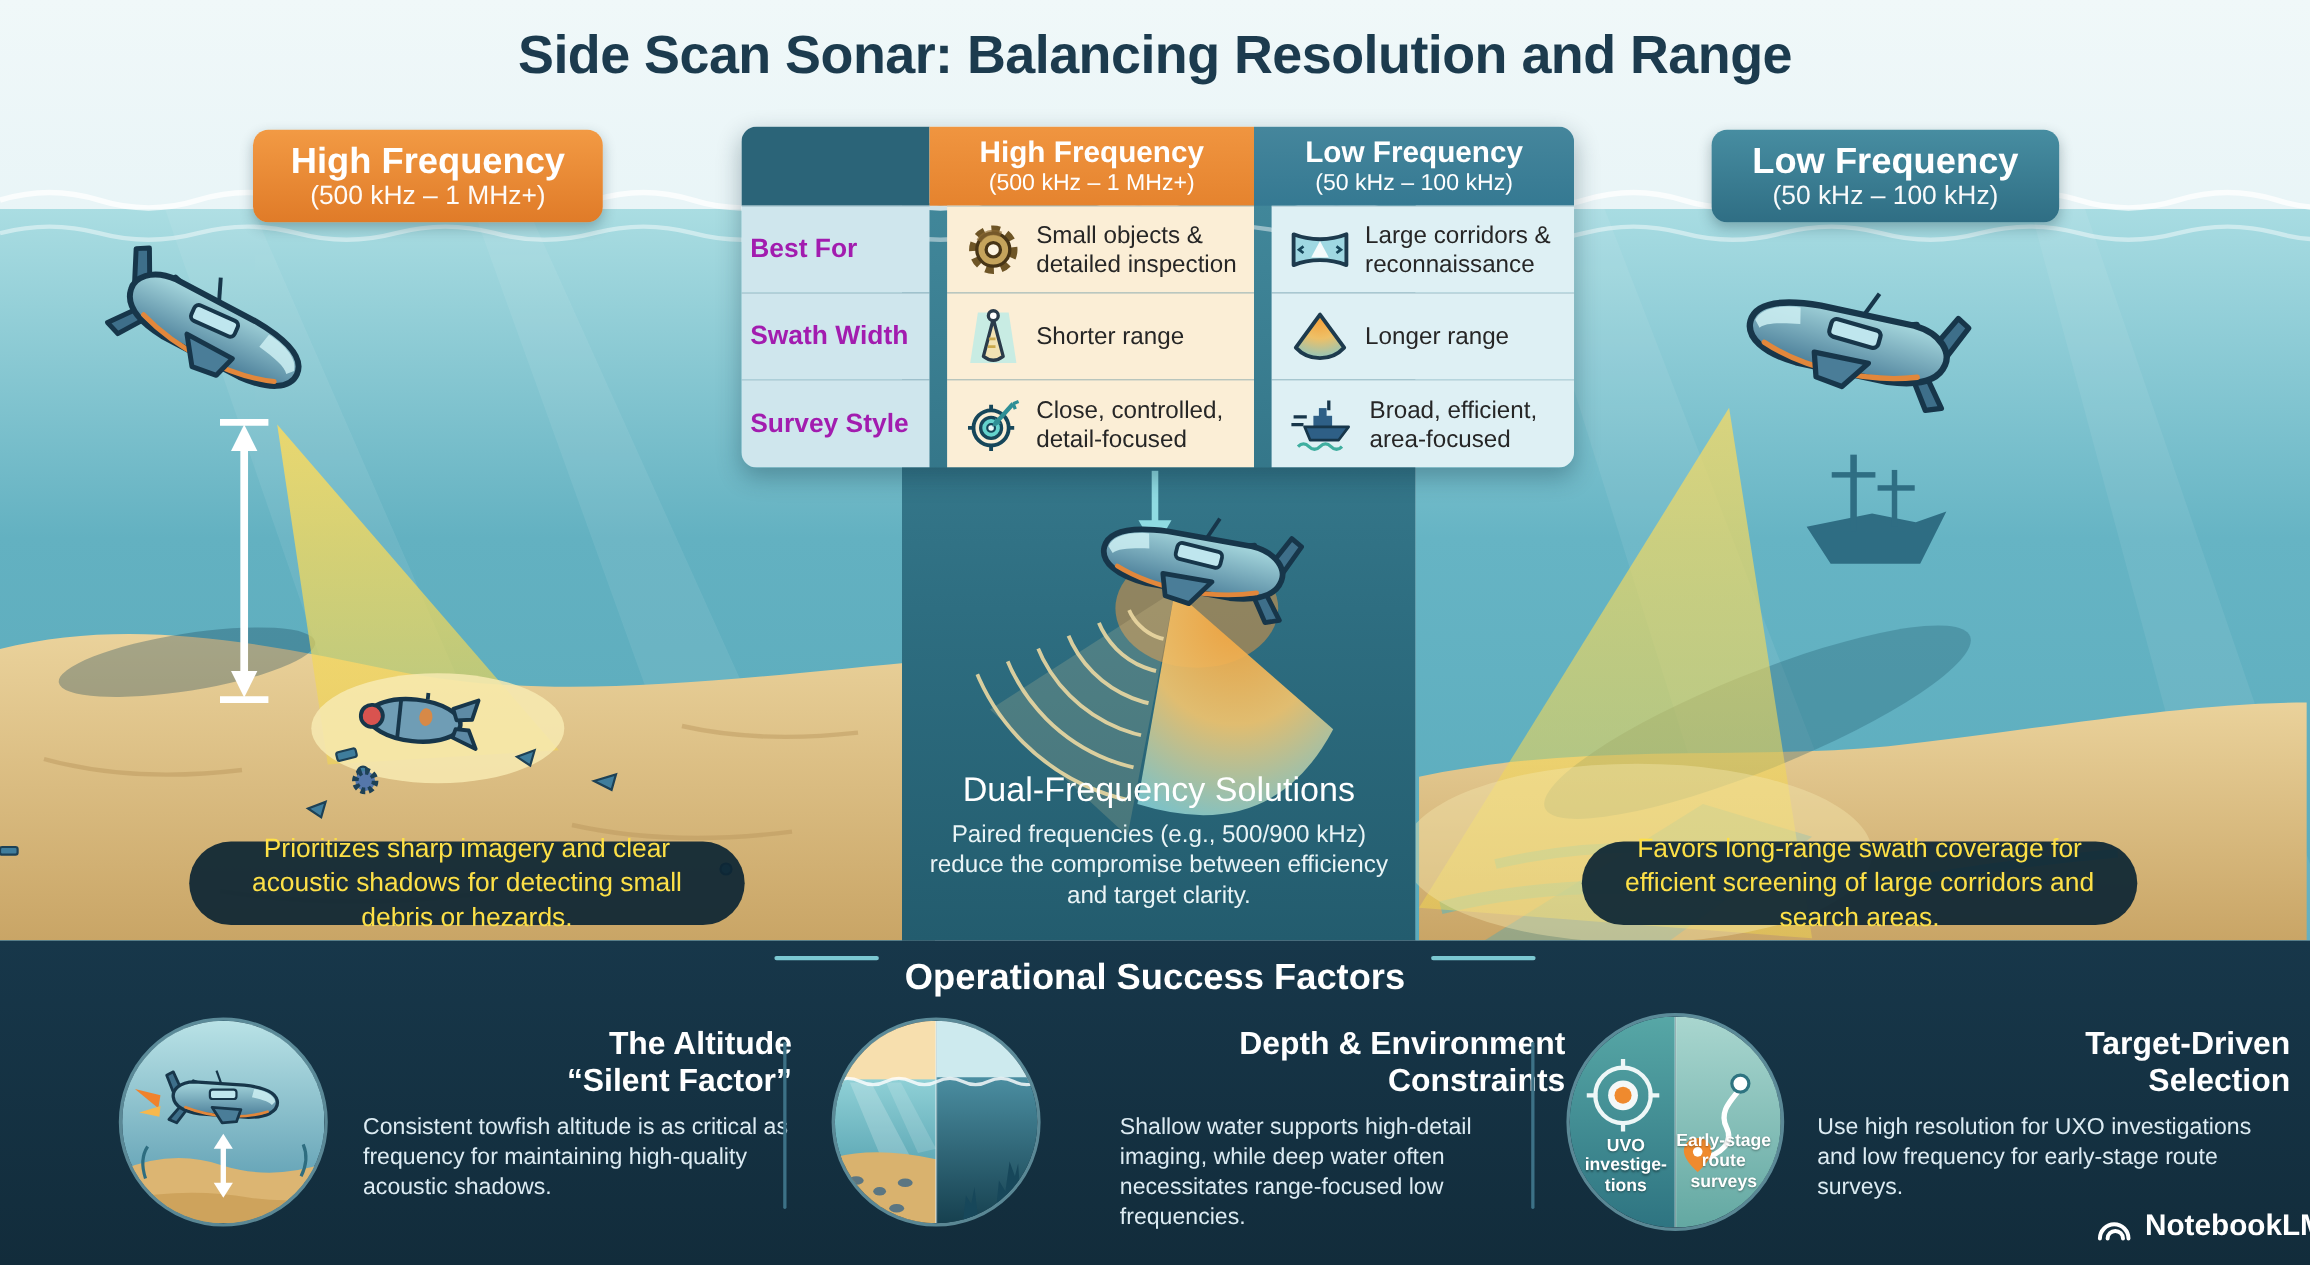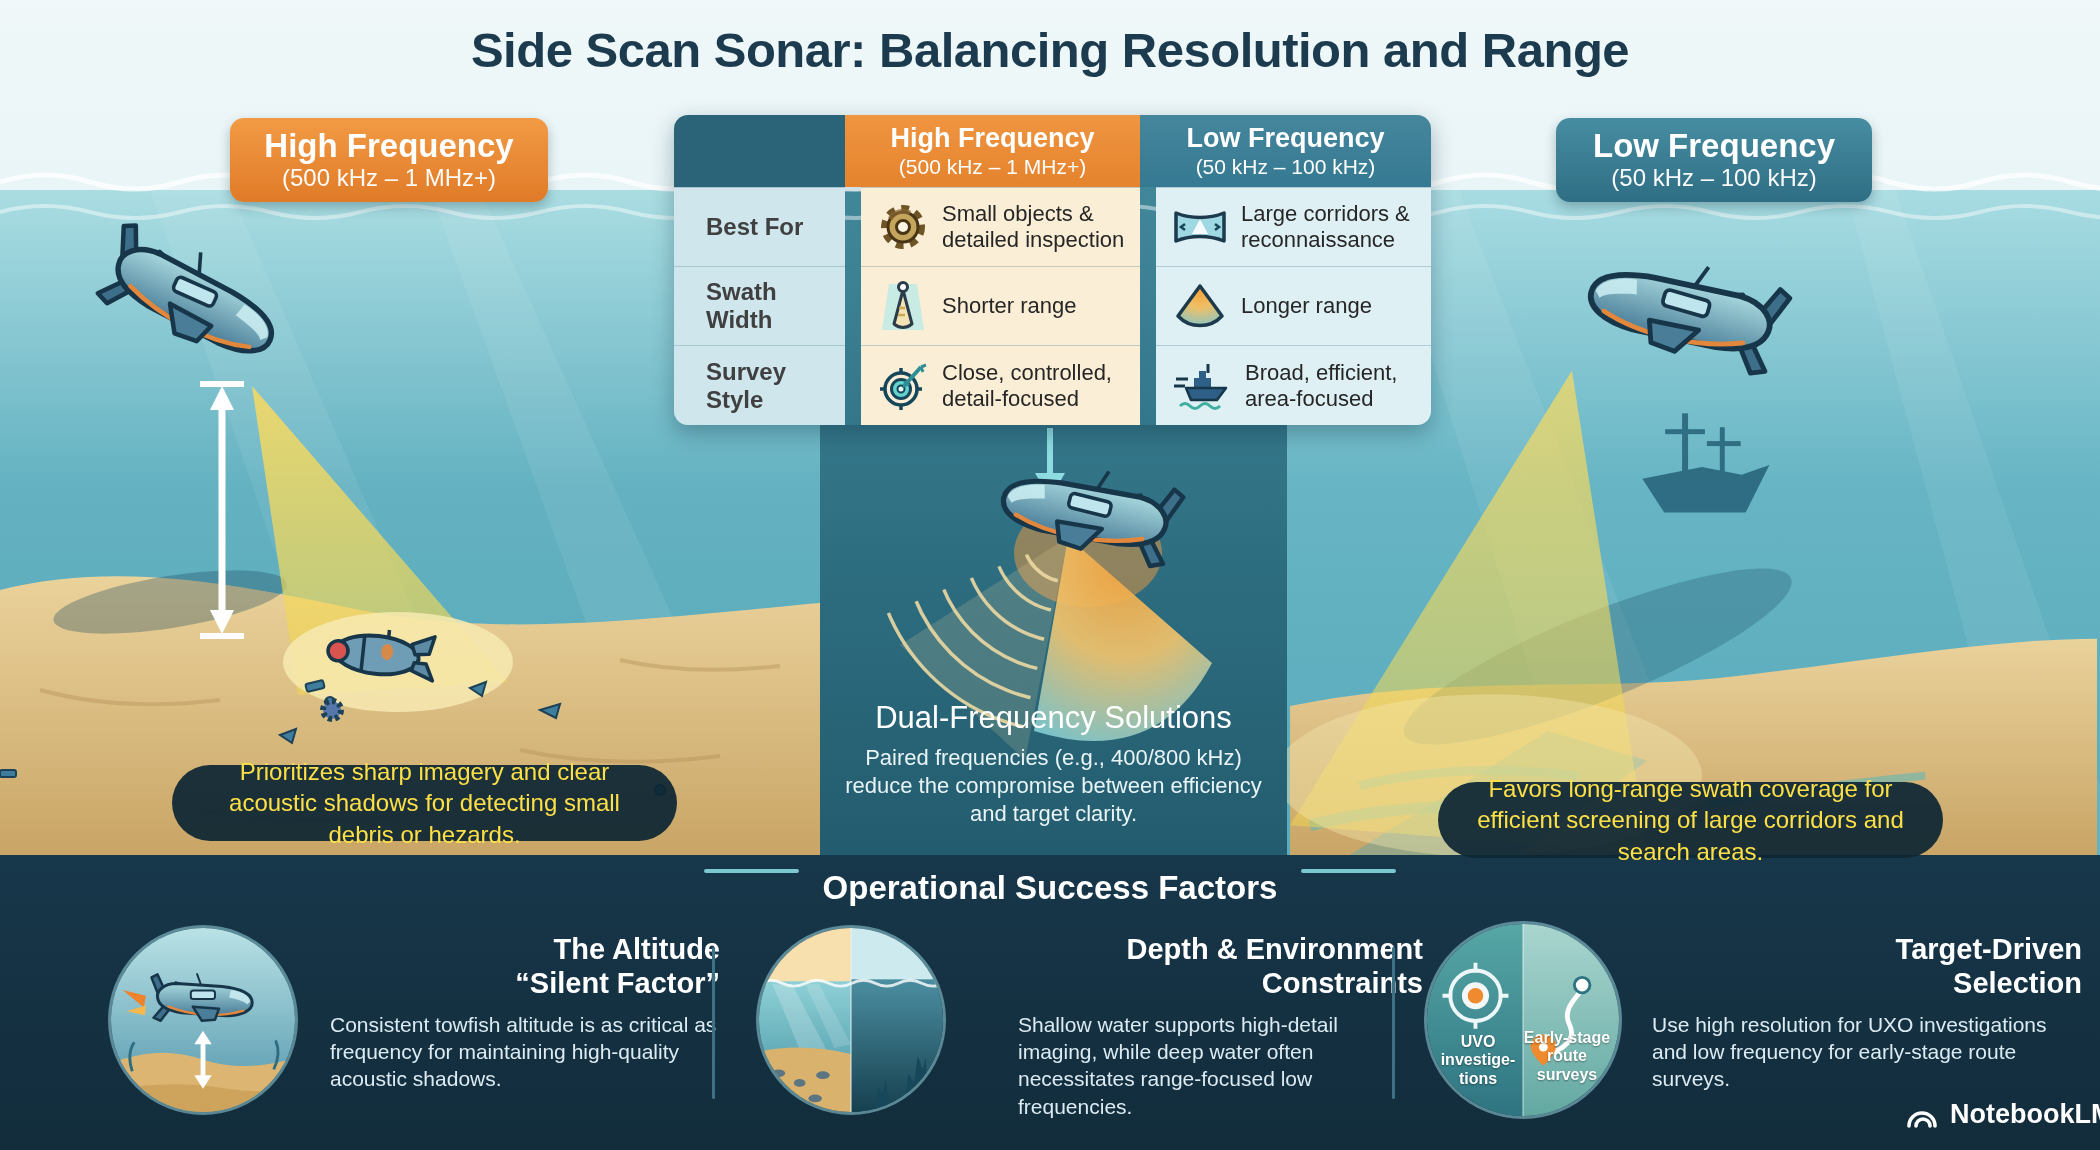--- a/index.html
+++ b/index.html
@@ -27,33 +27,33 @@
   
   .cmp-table{position:absolute;left:674px;top:115px;width:757px;z-index:6;border-radius:14px;
     overflow:hidden;box-shadow:0 8px 22px rgba(10,40,55,.32);display:grid;
     grid-template-columns:171px 295px 291px;grid-template-rows:72px 79px 79px 80px;}
   .th{display:flex;flex-direction:column;justify-content:center;text-align:center;color:#fff;}
   .th-blank{background:#2b6478;}
   .th-high{background:linear-gradient(#f09540,#e5832e);}
   .th-low{background:linear-gradient(#45869c,#357992);}
   .th-title{font-size:27px;font-weight:700;line-height:1.15;}
   .th-range{font-size:21px;}
-  .td-label{background:#cfe6ed;display:flex;align-items:center;padding-left:32px;
-    font-size:24px;font-weight:700;color:#404040;border-top:1px solid rgba(110,150,165,.4);}
+  .td-label{background:#cfe6ed;display:flex;align-items:center;padding-left:8px;
+    font-size:24px;font-weight:700;color:#a21caf;border-top:1px solid rgba(110,150,165,.4);}
   .td{display:flex;align-items:center;gap:13px;padding:0 8px 0 16px;font-size:22px;color:#262626;
     border-top:1px solid rgba(110,150,165,.4);line-height:1.18;margin-left:16px;}
   .td-high{background:#fbeed6;}
   .td-low{background:#def0f4;}
   .cell-icon{flex:0 0 auto;}
   
   .pill{position:absolute;background:rgba(13,38,52,.93);border-radius:40px;color:#fde047;
     font-size:24px;line-height:1.32;display:flex;align-items:center;justify-content:center;
     text-align:center;padding:8px 26px;z-index:5;box-sizing:border-box;}
   .pill-left{left:172px;top:765px;width:505px;height:76px;}
-  .pill-right{left:1438px;top:782px;width:505px;height:76px;}
+  .pill-right{left:1438px;top:765px;width:505px;height:76px;}
   .center-heading{position:absolute;left:820px;top:700px;width:467px;text-align:center;color:#fff;
     font-size:31px;font-weight:400;z-index:5;}
   .center-body{position:absolute;left:838px;top:744px;width:431px;text-align:center;color:#e9f4f6;
     font-size:22px;line-height:1.28;z-index:5;}
   
   .footer{position:absolute;left:0;top:855px;width:2100px;height:295px;
     background:linear-gradient(#17374a,#122c3b);z-index:4;}
   .footer-heading-row{position:absolute;left:0;top:14px;width:100%;display:flex;
     align-items:flex-start;justify-content:center;gap:24px;}
   .h-line{width:95px;height:4px;background:#7bc8d2;border-radius:2px;}
@@ -313,21 +313,21 @@
         <path d="M8,45 q5,-5 10,0 t10,0 t10,0 t10,0" fill="none" stroke="#3fae9f" stroke-width="3"></path>
       </svg>
       <span>Broad, efficient, area-focused</span>
     </div>
   </div>
 
   <div class="pill pill-left">
     <span>Prioritizes sharp imagery and clear acoustic shadows for detecting small debris or hezards.</span>
   </div>
   <div class="center-heading">Dual-Frequency Solutions</div>
-  <div class="center-body">Paired frequencies (e.g., 400/800 kHz) reduce the compromise between efficiency and target clarity.</div>
+  <div class="center-body">Paired frequencies (e.g., 500/900 kHz) reduce the compromise between efficiency and target clarity.</div>
   <div class="pill pill-right">
     <span>Favors long-range swath coverage for efficient screening of large corridors and search areas.</span>
   </div>
 
   <div class="footer">
     <div class="footer-heading-row">
       <div class="h-line"></div>
       <div class="footer-heading">Operational Success Factors</div>
       <div class="h-line"></div>
     </div>

